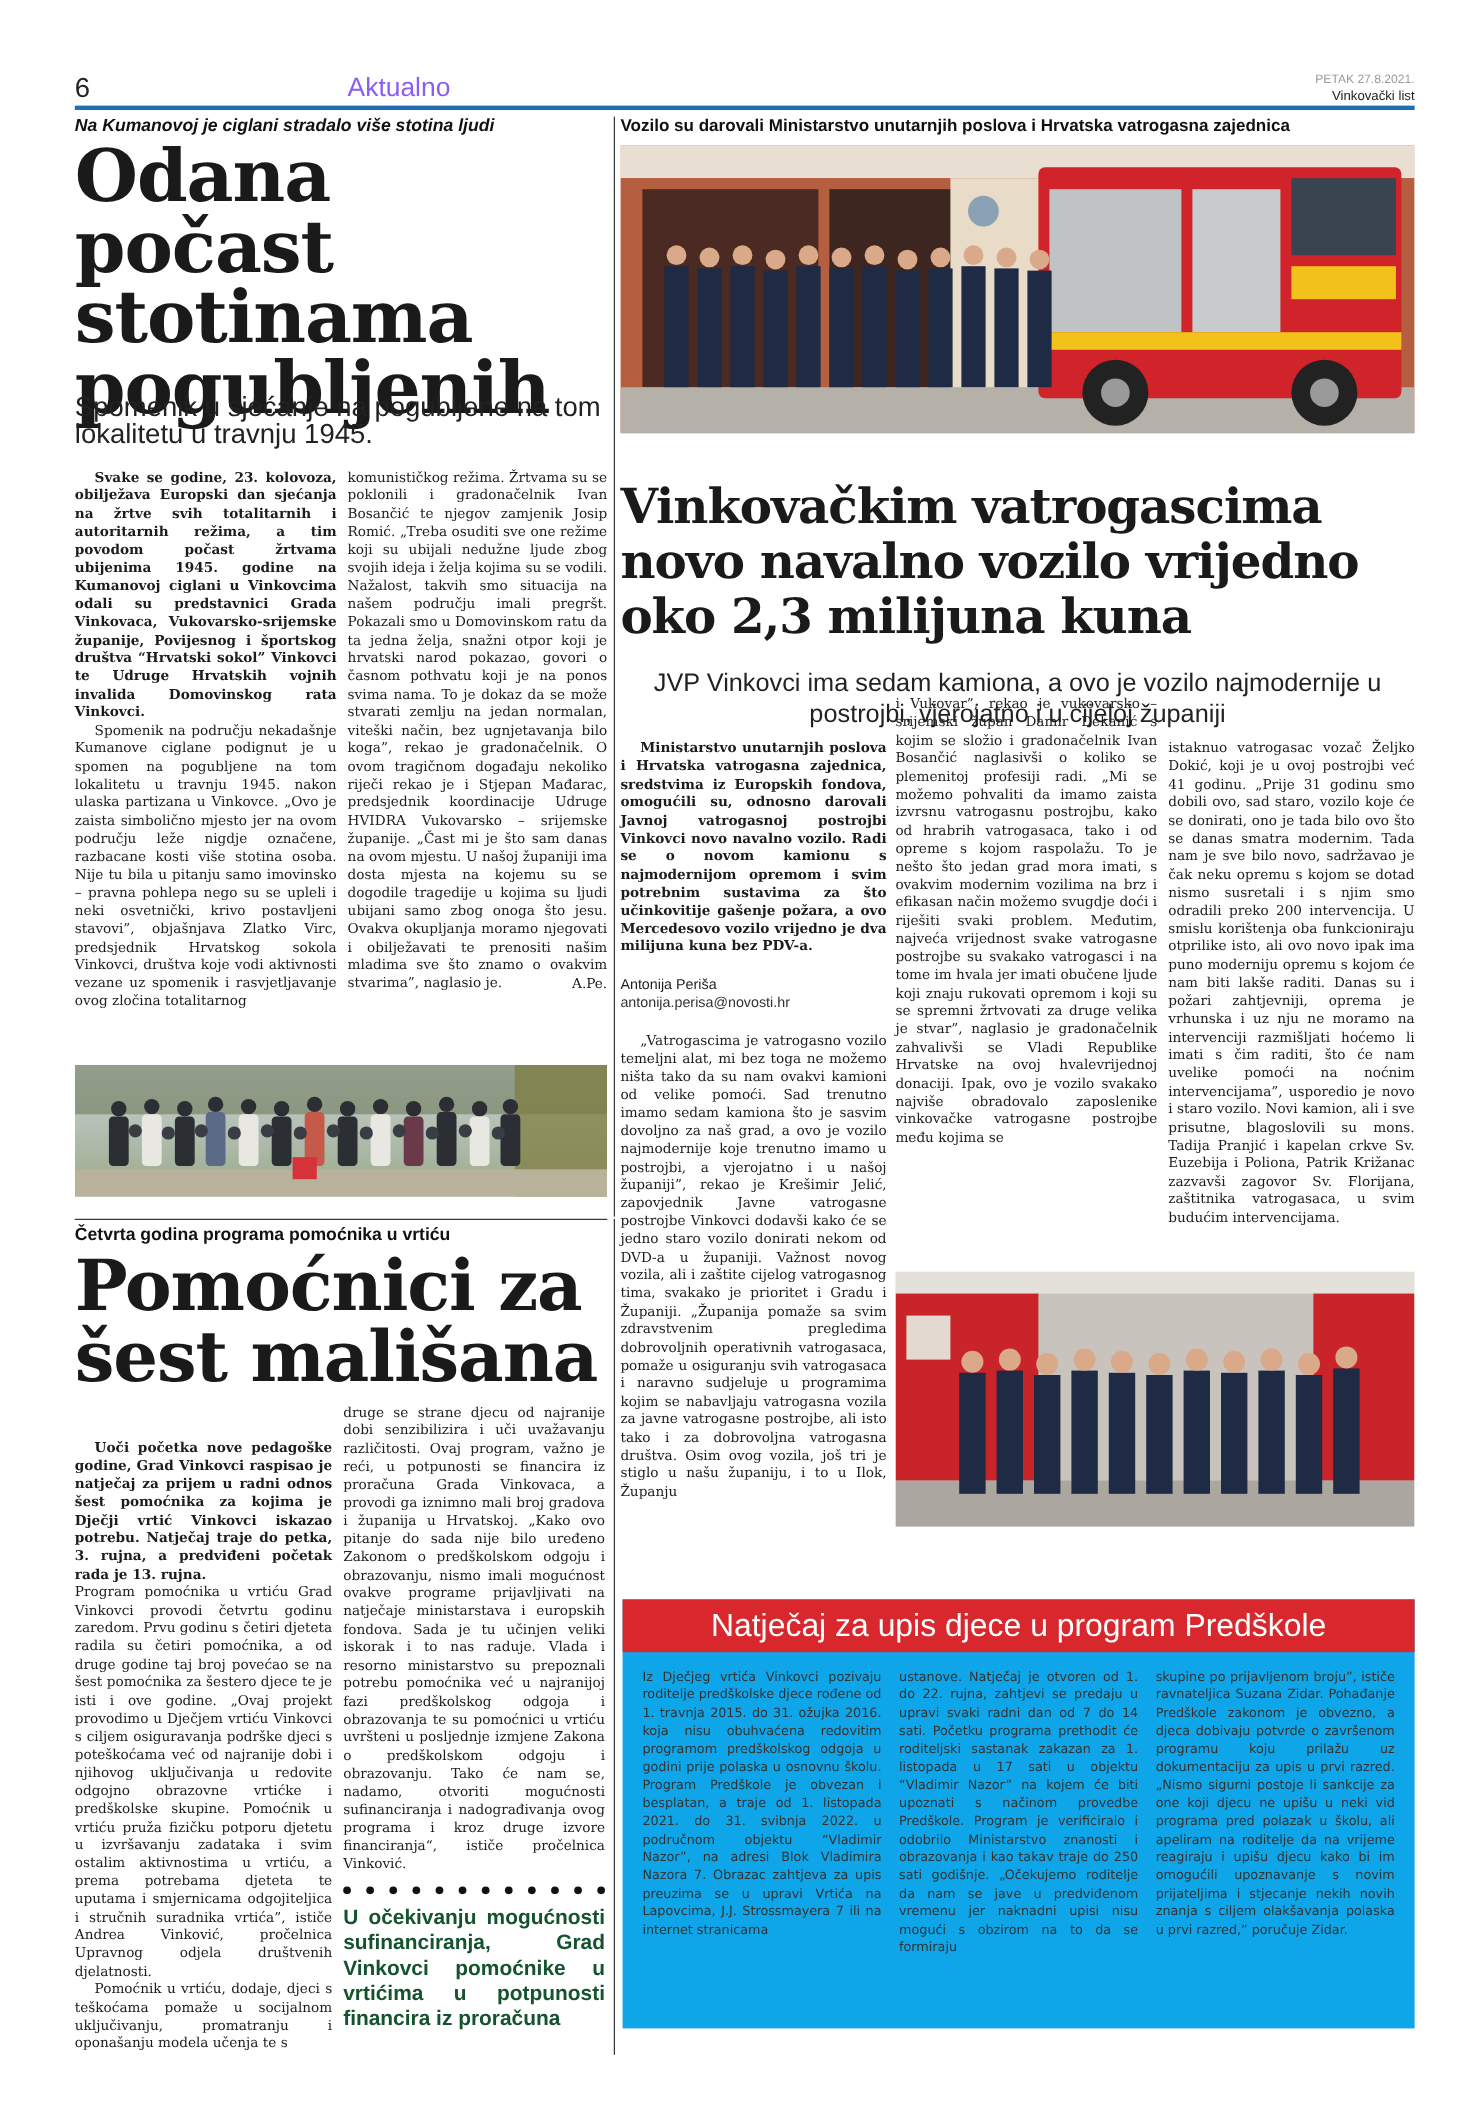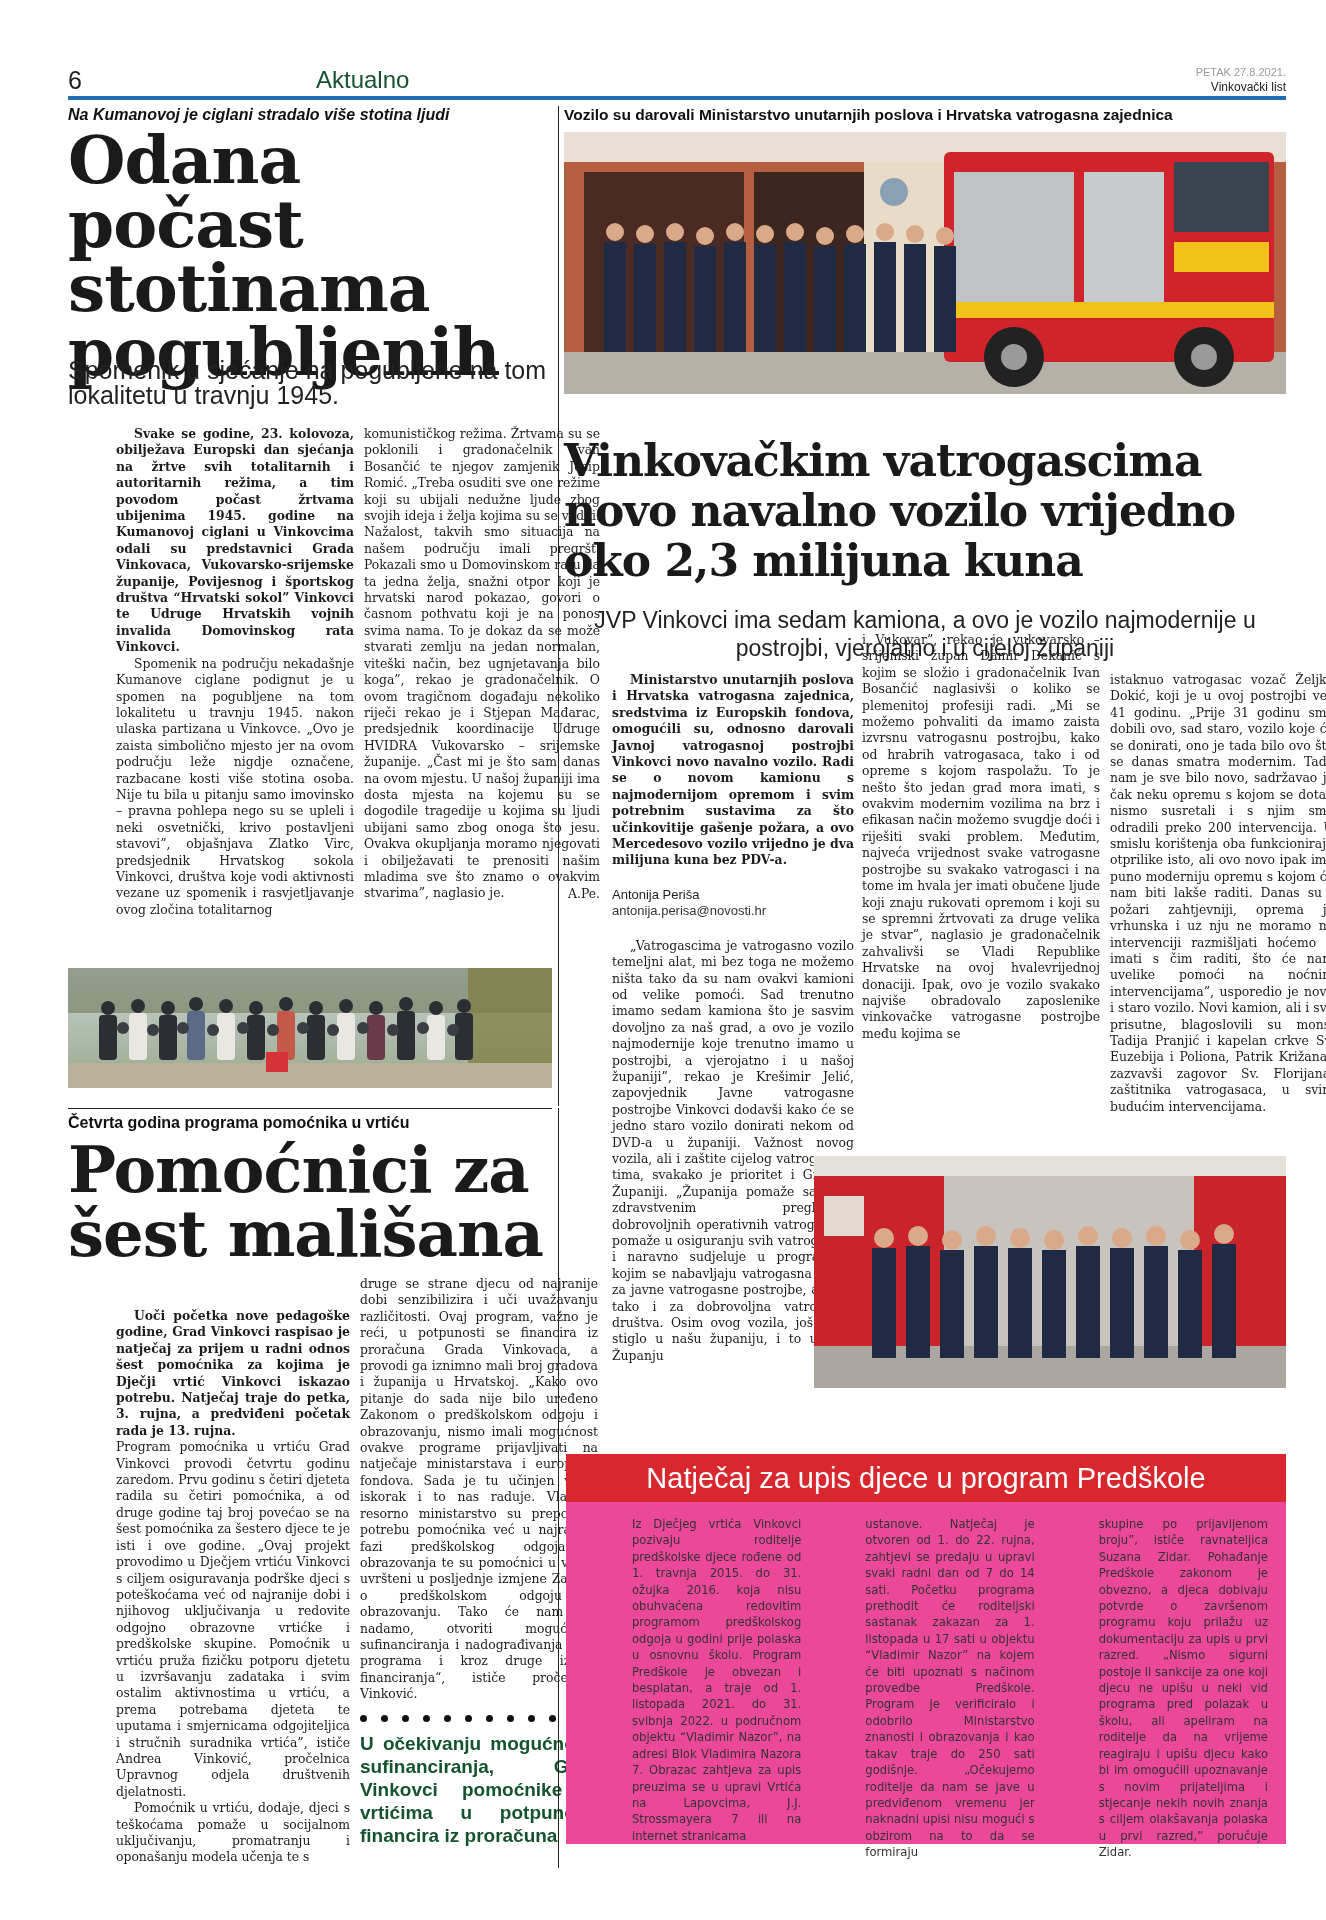--- a/index.html
+++ b/index.html
@@ -3,48 +3,48 @@
 <meta charset="utf-8">
 <style>
   * { box-sizing: border-box; margin: 0; padding: 0; }
   html, body { width: 1326px; height: 1920px; background: #ffffff; overflow: hidden; }
   body { position: relative; font-family: "DejaVu Serif", serif; color: #1c1c1c; }
 
   .abs { position: absolute; }
 
   
   .page-num { left: 68px; top: 66px; font-family: "Liberation Sans", sans-serif; font-size: 25px; font-weight: 300; color: #222; }
-  .section { left: 316px; top: 66px; font-family: "Liberation Sans", sans-serif; font-size: 24px; color: #14532d; }
+  .section { left: 316px; top: 66px; font-family: "Liberation Sans", sans-serif; font-size: 24px; color: #8b5cf6; }
   .pub-date { right: 40px; top: 66px; font-family: "Liberation Sans", sans-serif; font-size: 11px; color: #9a9a9a; text-align: right; }
   .pub-name { right: 40px; top: 80px; font-family: "Liberation Sans", sans-serif; font-size: 12px; color: #222; text-align: right; }
   .header-rule { left: 68px; right: 40px; top: 96px; height: 4px; background: #1f6fb2; }
 
   
   .kicker { font-family: "Liberation Sans", sans-serif; font-weight: bold; font-size: 16px; color: #111; }
 
   
   .vline { width: 1px; background: #222; }
 
   
   .headline { font-family: "DejaVu Serif", serif; font-weight: bold; color: #1a1a1a; letter-spacing: -1px; }
   .subhead { font-family: "Liberation Sans", sans-serif; color: #222; }
 
-  .col { font-size: 12.4px; line-height: 16.4px; text-align: justify; hyphens: manual; margin-left: 48px; }
+  .col { font-size: 12.4px; line-height: 16.4px; text-align: justify; hyphens: manual; }
   .col p { text-indent: 18px; }
   .col p.noindent { text-indent: 0; }
   .col .lead { font-weight: bold; }
 
   .photo { overflow: hidden; }
   .byline-name { font-family: "Liberation Sans", sans-serif; font-weight: normal; font-size: 13px; }
   .byline-mail { font-family: "Liberation Sans", sans-serif; font-size: 13px; color: #333; }
 
   .dots { display: flex; justify-content: space-between; }
   .dot { width: 7px; height: 7px; border-radius: 50%; background: #111; }
 
-  .box { background: #ec4899; }
+  .box { background: #0ea5e9; }
   .box-title { background: #d9272e; color: #fff; font-family: "Liberation Sans", sans-serif; font-size: 29px; text-align: center; }
   .box .col { font-family: "DejaVu Sans", sans-serif; font-size: 11.6px; line-height: 16.4px; color: #333; }
   .box .col p { text-indent: 0; }
 
   .sidebar-head { font-family: "Liberation Sans", sans-serif; font-weight: bold; font-size: 19px; line-height: 23px; color: #14532d; }
 </style>
 </head>
 <body>
 
 <div class="abs page-num">6</div>

